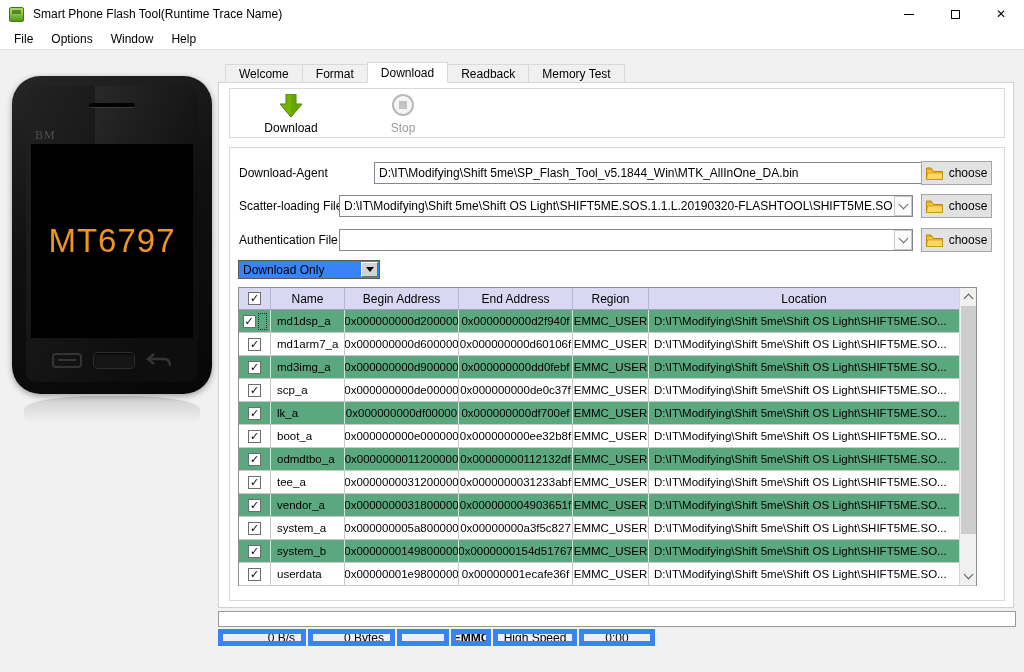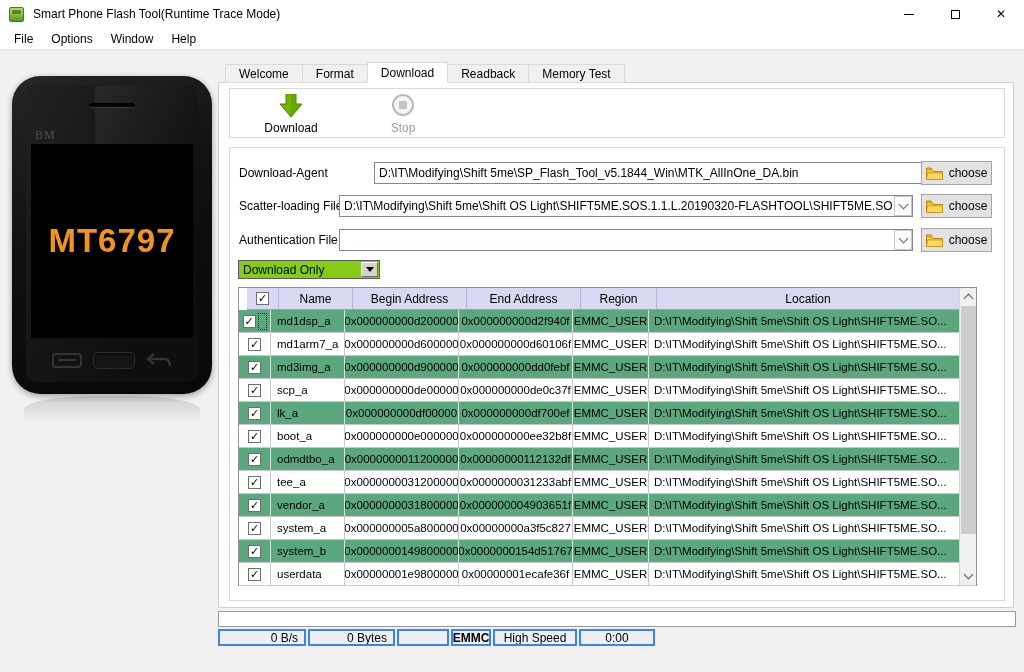--- a/index.html
+++ b/index.html
@@ -22,21 +22,21 @@
   .menu-item { padding:0 9px; height:22px; display:flex; align-items:center; font-size:12px; }
   .menu-item:first-child { padding-left:14px; }
 
   
   .phone { position:absolute; left:12px; top:76px; width:200px; height:318px; border-radius:28px; background:linear-gradient(155deg,#262626 0%, #101010 45%, #070707 100%); box-shadow:0 2px 6px rgba(0,0,0,.35); }
   .glass { position:absolute; left:14px; right:14px; top:10px; bottom:12px; border-radius:10px; background:linear-gradient(115deg,#222 0%, #161616 40%, #0e0e0e 75%); overflow:hidden; }
   .glass::before { content:""; position:absolute; left:40%; top:-20%; width:90%; height:70%; background:linear-gradient(115deg, rgba(255,255,255,.07), rgba(255,255,255,0) 70%); transform:rotate(0deg); }
   .speaker { position:absolute; left:50%; top:17px; width:46px; height:5px; margin-left:-23px; border-radius:3px; background:#030303; border-bottom:1px solid #3a3a3a; }
   .brand { position:absolute; left:9px; top:42px; color:#4f4f4f; font-family:"Liberation Serif", serif; font-size:12px; letter-spacing:1px; }
   .screen { position:absolute; left:5px; right:5px; top:58px; bottom:44px; background:#000; display:flex; align-items:center; justify-content:center; }
-  .model { font-size:33px; font-weight:bold; letter-spacing:1px; }
+  .model { font-size:33px; font-weight:normal; letter-spacing:1px; }
   .navrow { position:absolute; left:0; right:0; bottom:12px; height:20px; display:flex; align-items:center; justify-content:space-between; padding:0 26px; }
   .nav-menu { width:30px; height:15px; border:2px solid #343434; border-radius:4px; background:linear-gradient(transparent 4px,#343434 4px,#343434 6px,transparent 6px) no-repeat center/18px 100%; }
   .nav-home { width:42px; height:17px; border-radius:5px; background:#161616; border:1px solid #2e2e2e; box-shadow:inset 0 1px 2px #000; }
   .reflection { position:absolute; left:24px; top:396px; width:176px; height:34px; border-radius:40%; background:linear-gradient(rgba(30,30,30,.16), rgba(241,241,241,0) 80%); }
 
   
   .tabs { position:absolute; left:225px; top:62px; height:21px; display:flex; align-items:flex-end; z-index:4; }
   .tab { height:19px; padding:0 13px; display:flex; align-items:center; background:#f0f0f0; border:1px solid #d9d9d9; margin-left:-1px; font-size:12px; }
   .tab:first-child { margin-left:0; }
   .tab.active { height:21px; background:#fff; border-bottom:1px solid #fff; position:relative; z-index:5; }
@@ -54,28 +54,28 @@
 
   .groupbox { position:absolute; left:10px; top:64px; width:776px; height:454px; border:1px solid #d9d9d9; background:#fff; }
   .frow-label { position:absolute; left:9px; font-size:12px; }
   .frow-input { position:absolute; left:109px; width:574px; height:22px; border:1px solid #828790; background:#fff; font-size:12px; padding:0 20px 0 4px; font-family:"Liberation Sans", sans-serif; color:#000; }
   .frow-input.plain { padding-right:4px; }
   .combo-btn { position:absolute; left:664px; width:18px; height:20px; background:#fcfcfc; border:1px solid #c8c8c8; display:flex; align-items:center; justify-content:center; }
   .chev { width:7px; height:7px; border-right:1px solid #6a6a6a; border-bottom:1px solid #6a6a6a; transform:rotate(45deg); margin-top:-3px; }
   .choose-btn { position:absolute; left:691px; width:71px; height:24px; background:#e2e2e2; border:1px solid #a5a5a5; display:flex; align-items:center; justify-content:center; gap:6px; font-size:12px; }
   .folder { width:17px; height:13px; }
 
-  .mode-select { position:absolute; left:8px; top:112px; width:142px; height:19px; border:1px solid #5a5a5a; background:#84cc16; display:flex; align-items:center; }
+  .mode-select { position:absolute; left:8px; top:112px; width:142px; height:19px; border:1px solid #5a5a5a; background:#3b82f6; display:flex; align-items:center; }
   .mode-text { flex:1; padding-left:4px; font-size:12px; white-space:nowrap; overflow:hidden; }
   .mode-arrow-btn { width:17px; height:15px; margin-right:1px; background:#d6d3ce; border:1px solid; border-color:#fff #6d6d6d #6d6d6d #fff; display:flex; align-items:center; justify-content:center; }
   .mode-arrow-btn::after { content:""; width:0; height:0; border-left:4px solid transparent; border-right:4px solid transparent; border-top:5px solid #000; }
 
   
   .ptable { position:absolute; left:8px; top:139px; width:739px; height:299px; border:1px solid #8f8f8f; background:#fff; font-size:11.5px; }
-  .thead { display:flex; height:22px; background:#d8d8f2; border-bottom:1px solid #9f9fc0;margin-left:8px; }
+  .thead { display:flex; height:22px; background:#d8d8f2; border-bottom:1px solid #9f9fc0; }
   .hcell { display:flex; align-items:center; justify-content:center; border-right:1px solid #b5b5d6; font-size:12px; }
   .trow { display:flex; height:23px; border-bottom:1px solid #c9c9c9; background:#fff; }
   .trow.hl { background:#5ca87e; }
   .cell { display:flex; align-items:center; border-right:1px solid #c9c9c9; overflow:hidden; white-space:nowrap; }
   .trow.hl .cell { border-right-color:#cfe7da; }
   .c-check { width:32px; justify-content:center; flex:none; }
   .c-name  { width:74px; padding-left:6px; flex:none; }
   .c-begin { width:114px; justify-content:center; flex:none; }
   .c-end   { width:114px; justify-content:center; flex:none; }
   .c-region{ width:76px; justify-content:center; flex:none; }
@@ -88,40 +88,40 @@
   .vscroll { position:absolute; right:0; top:0; bottom:0; width:17px; background:#f0f0f0; border-left:1px solid #d5d5d5; }
   .sb-arrow { position:absolute; left:0; width:17px; height:17px; display:flex; align-items:center; justify-content:center; }
   .sb-up { top:0; } .sb-down { bottom:0; }
   .sb-chev-up { width:7px; height:7px; border-left:1px solid #5a5a5a; border-top:1px solid #5a5a5a; transform:rotate(45deg); margin-top:4px; }
   .sb-chev-down { width:7px; height:7px; border-right:1px solid #5a5a5a; border-bottom:1px solid #5a5a5a; transform:rotate(45deg); margin-bottom:4px; }
   .sb-thumb { position:absolute; left:1px; top:18px; width:15px; height:228px; background:#cdcdcd; }
 
   
   .progressbar { position:absolute; left:218px; top:611px; width:798px; height:16px; background:#fff; border:1px solid #9a9a9a; }
   .statusbar { position:absolute; left:218px; top:629px; width:798px; height:17px; display:flex; gap:2px; }
-  .scell { height:17px; background:#efefef; border:2px solid #3b82f6; display:flex; align-items:center; font-size:12px; padding:0 6px; white-space:nowrap; overflow:hidden; }
+  .scell { height:17px; background:#efefef; border:5px solid #3b82f6; display:flex; align-items:center; font-size:12px; padding:0 6px; white-space:nowrap; overflow:hidden; }
   .s-right { justify-content:flex-end; }
   .s-center { justify-content:center; padding:0 2px; }
   .s-bold { font-weight:bold; }
   .s-speed { width:88px; flex:none; }
   .s-bytes { width:87px; flex:none; }
   .s-empty { width:52px; flex:none; }
   .s-emmc  { width:40px; flex:none; }
   .s-hspeed{ width:84px; flex:none; }
   .s-time  { width:76px; flex:none; }
   .s-usb   { flex:1; }
 </style>
 </head>
 <body>
 
 <div class="window">
 
   <div class="titlebar">
     <div class="app-icon"></div>
-    <div class="title-text">Smart Phone Flash Tool(Runtime Trace Mode)</div>
+    <div class="title-text">Smart Phone Flash Tool(Runtime Trace Name)</div>
     <div class="win-controls">
       <div class="win-btn">
           <span class="glyph-min"></span>
         </div>
       <div class="win-btn">
           <span class="glyph-max"></span>
         </div>
       <div class="win-btn">
           <span class="glyph-close"></span>
         </div>

